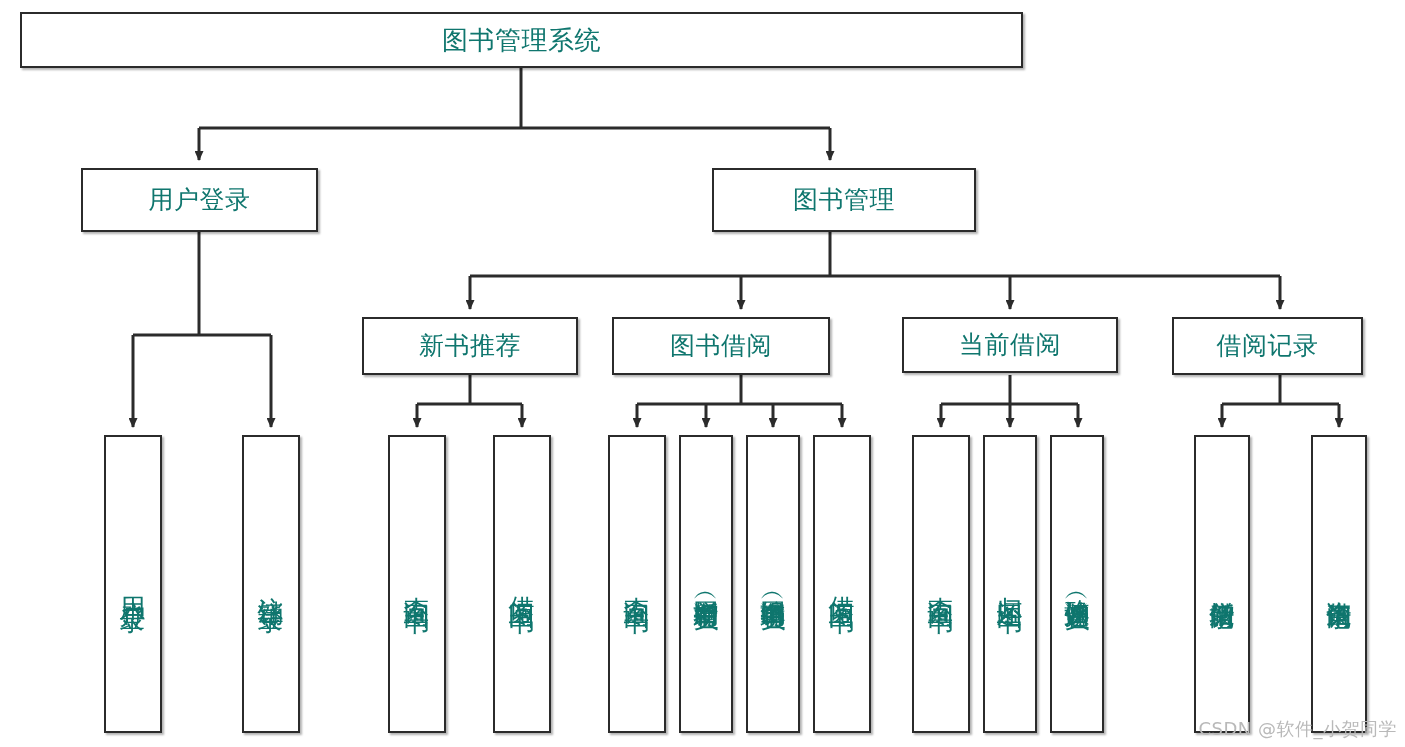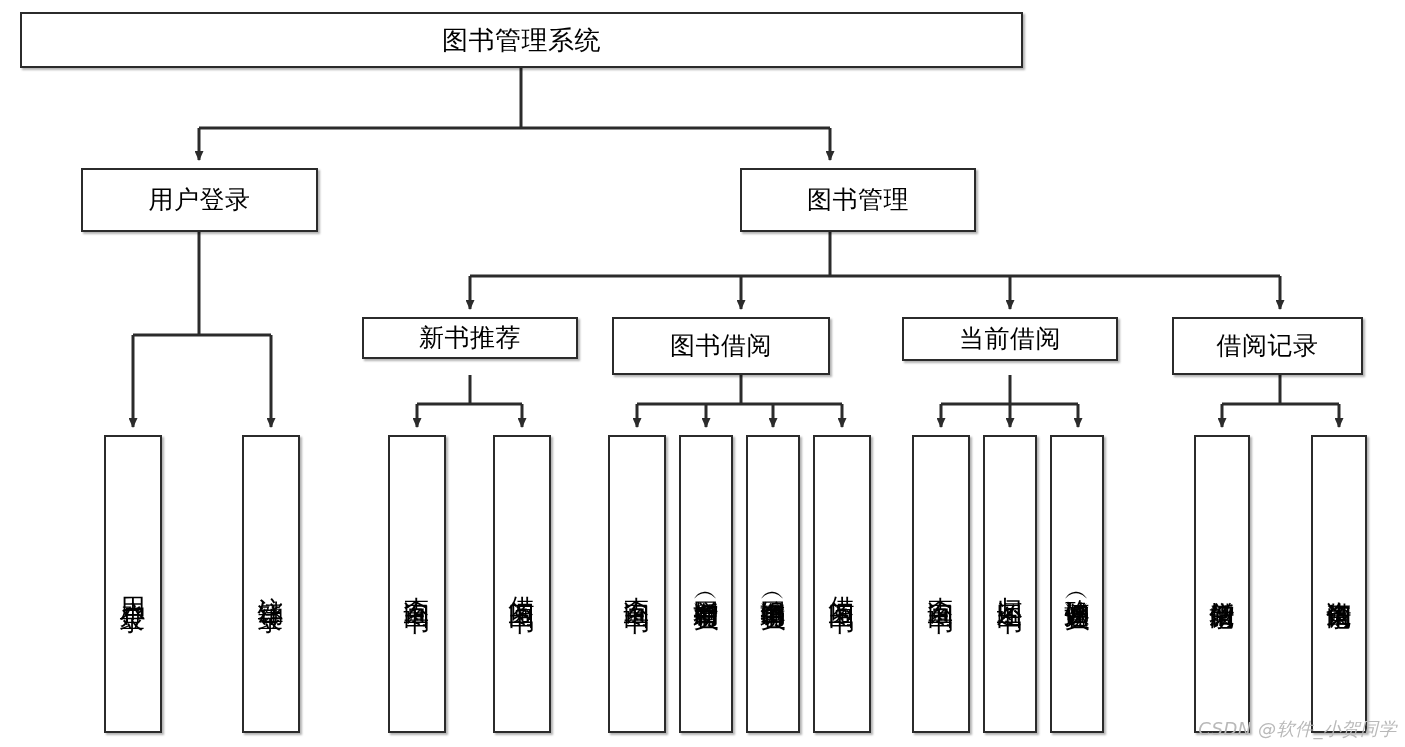--- a/index.html
+++ b/index.html
@@ -30,21 +30,21 @@
     position: absolute;
     box-sizing: border-box;
     background: #ffffff;
     border: 2px solid #2b2b2b;
     display: flex;
     align-items: center;
     justify-content: center;
     box-shadow: 2px 2px 2px rgba(0,0,0,0.30);
   }
   .node-label {
-    color: #000000;
+    color: #0f766e;
     line-height: 1.18;
     text-align: center;
     white-space: nowrap;
   }
   
   .node.h .node-label {
     font-size: 25px;
     letter-spacing: 0.5px;
   }
   .node.root .node-label {
@@ -67,21 +67,20 @@
     font-size: 25px;
   }
   #watermark {
     position: absolute;
     right: 8px;
     bottom: 6px;
     font-size: 18px;
     color: #b9b9b9;
     white-space: nowrap;
     letter-spacing: 0.5px;
-    font-style: italic;
   }
 </style>
 </head>
 <body>
 
 <div id="diagram-root">
 
   <svg id="edge-layer" viewBox="0 0 1405 747" xmlns="http://www.w3.org/2000/svg">
     <defs>
       <marker id="arw" markerWidth="10" markerHeight="9" refX="9" refY="4.5" orient="auto" markerUnits="userSpaceOnUse">
@@ -132,31 +131,31 @@
     </g>
   </svg>
 
   <div class="node h root" style="left:20px; top:12px; width:1003px; height:56px;">
     <span class="node-label">图书管理系统</span>
   </div>
 
   <div class="node h" style="left:81px; top:168px; width:237px; height:64px;">
     <span class="node-label">用户登录</span>
   </div>
-  <div class="node h" style="left:740px; top:168px; width:236px; height:64px;">
+  <div class="node h" style="left:712px; top:168px; width:264px; height:64px;">
     <span class="node-label">图书管理</span>
   </div>
 
-  <div class="node h" style="left:362px; top:317px; width:216px; height:42px;align-items:center;">
+  <div class="node h" style="left:362px; top:317px; width:216px; height:58px;align-items:center;">
     <span class="node-label">新书推荐</span>
   </div>
   <div class="node h" style="left:612px; top:317px; width:218px; height:58px;">
     <span class="node-label">图书借阅</span>
   </div>
-  <div class="node h" style="left:902px; top:317px; width:216px; height:44px;">
+  <div class="node h" style="left:902px; top:317px; width:216px; height:56px;">
     <span class="node-label">当前借阅</span>
   </div>
   <div class="node h" style="left:1172px; top:317px; width:191px; height:58px;">
     <span class="node-label">借阅记录</span>
   </div>
 
   <div class="node v" style="left:104px; top:435px; width:58px; height:298px;">
     <span class="node-label">用户登录</span>
   </div>
   <div class="node v" style="left:242px; top:435px; width:58px; height:298px;">

